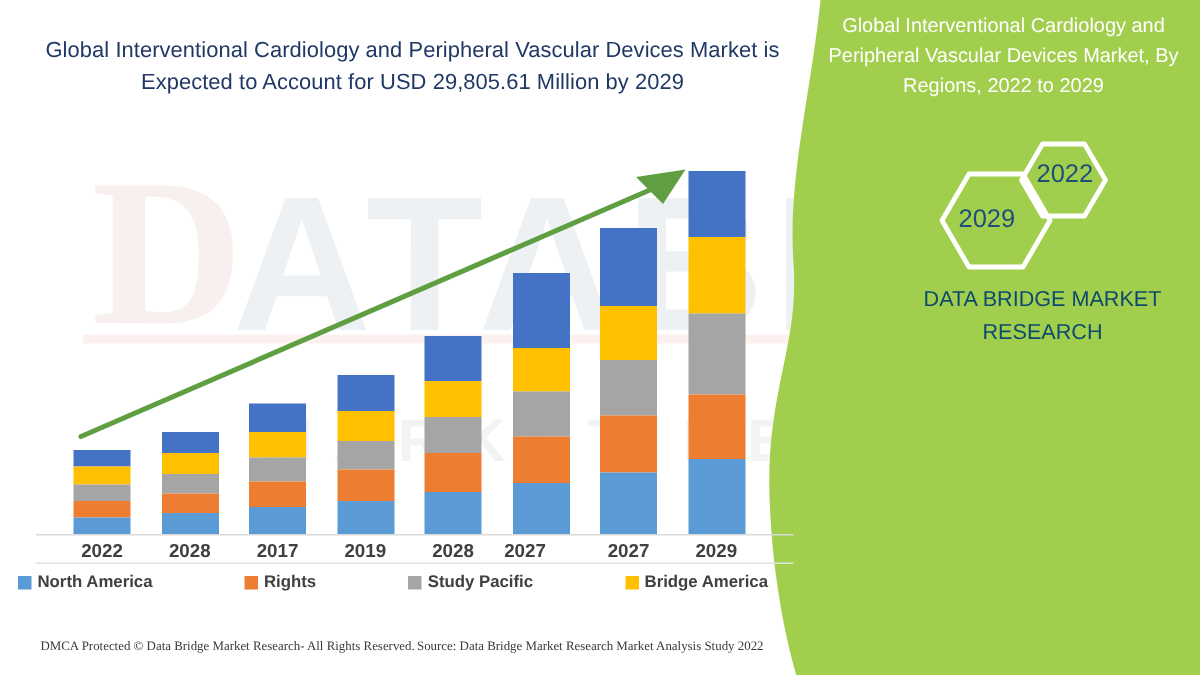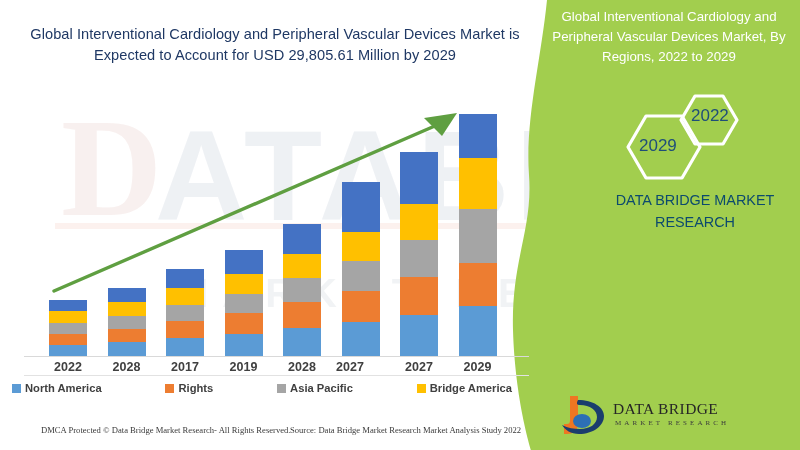--- a/index.html
+++ b/index.html
@@ -128,22 +128,22 @@
   
   .footer {
     position: absolute;
     left: 0; top: 425px;
     width: 540px;
     z-index: 4;
     font-family: "Liberation Serif", serif;
     font-size: 8.6px;
     color: #3a3a3a;
   }
-  .footer-dmca { position: absolute; left: 27px; top: 0; white-space: nowrap; margin-left: 14px; }
-  .footer-source { position: absolute; left: 290px; top: 0; white-space: nowrap; }
+  .footer-dmca { position: absolute; left: 27px; top: 0; white-space: nowrap; }
+  .footer-source { position: absolute; left: 278px; top: 0; white-space: nowrap; }
 
   
   .panel-title {
     position: absolute;
     left: 544px; top: 7px;
     width: 250px;
     text-align: center;
     color: #ffffff;
     font-size: 13.3px;
     line-height: 1.52;
@@ -307,21 +307,21 @@
       <div class="legend-item">
         <span class="legend-swatch" style="background: rgb(91, 155, 213);"></span>
         <span>North America</span>
       </div>
       <div class="legend-item">
         <span class="legend-swatch" style="background: rgb(237, 125, 49);"></span>
         <span>Rights</span>
       </div>
       <div class="legend-item">
         <span class="legend-swatch" style="background: rgb(165, 165, 165);"></span>
-        <span>Asia Pacific</span>
+        <span>Study Pacific</span>
       </div>
       <div class="legend-item">
         <span class="legend-swatch" style="background: rgb(255, 192, 0);"></span>
         <span>Bridge America</span>
       </div>
     </div>
 
   <div class="left-title">Global Interventional Cardiology and Peripheral Vascular Devices Market is Expected to Account for USD 29,805.61 Million by 2029</div>
 
   <div class="footer">
@@ -337,23 +337,14 @@
 
   <svg class="hex-wrap" viewBox="0 0 160 115">
     <polygon points="13,55 31,24 67,24 85,55 67,86 31,86" fill="none" stroke="#ffffff" stroke-width="3.2" stroke-linejoin="round"></polygon>
     <polygon points="66,28 80,4 108,4 122,28 108,52 80,52" fill="none" stroke="#ffffff" stroke-width="3.2" stroke-linejoin="round"></polygon>
   </svg>
   <div class="hex-label hex-2029">2029</div>
   <div class="hex-label hex-2022">2022</div>
 
   <div class="brand-text">DATA BRIDGE MARKET RESEARCH</div>
 
-  <div class="logo-wrap">
-    <svg width="50" height="46" viewBox="0 0 50 46">
-      <path d="M4,2 L16,2 L16,30 C16,36 12,40 5,40 L2,40 L2,30 L5,30 C7,30 8,29 8,26 L8,2 Z" fill="#ef7622" transform="translate(2,0)"></path>
-      <path d="M18,6 C33,6 44,13 44,22 C44,32 33,40 19,40 C11,40 5,36 2,31 C8,34 14,35 20,35 C30,35 37,30 37,23 C37,16 30,11 20,11 C17,11 16,10 18,6 Z" fill="#1b3d6d"></path>
-      <ellipse cx="22" cy="27" rx="9" ry="7" fill="#2d6fb5"></ellipse>
-    </svg>
-    <div class="logo-name">DATA BRIDGE</div>
-    <div class="logo-sub">MARKET RESEARCH</div>
-  </div>
 
 </div>
 
 </body></html>

